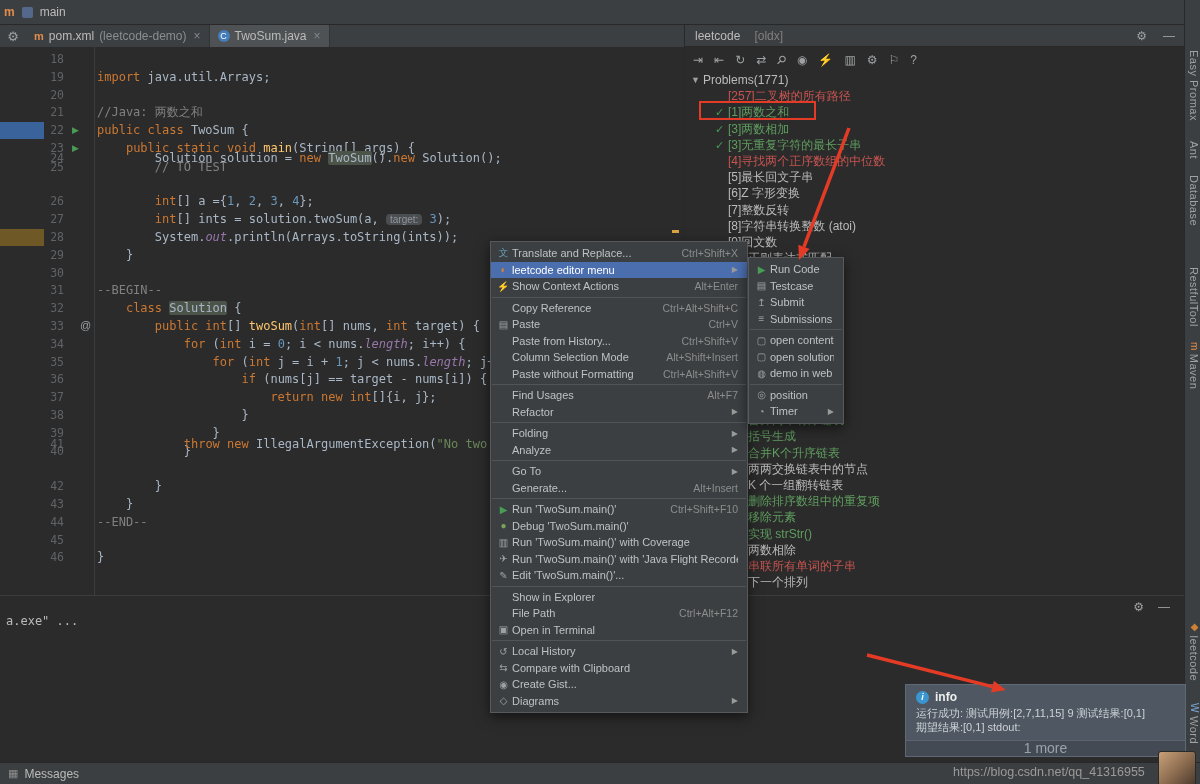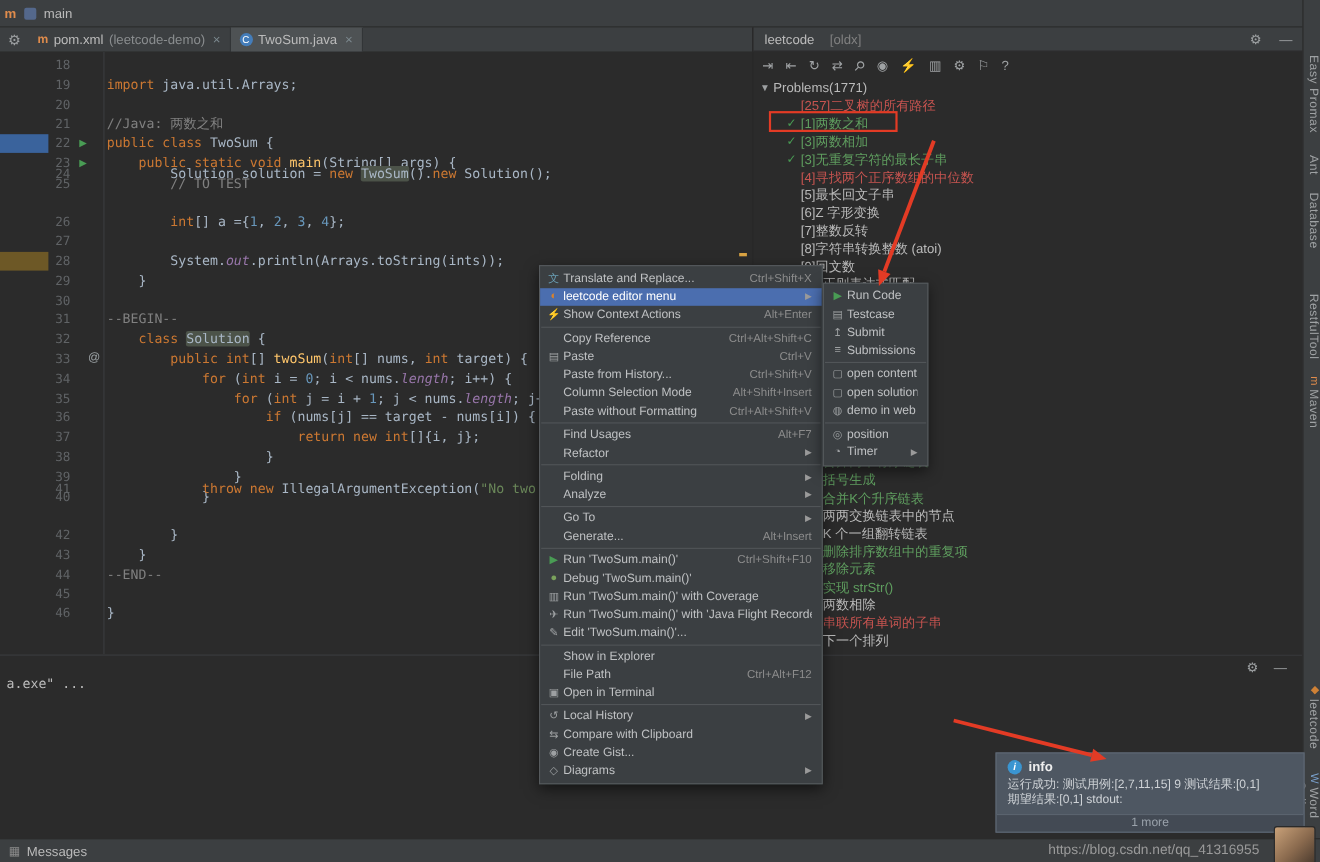--- a/index.html
+++ b/index.html
@@ -76,21 +76,21 @@
   .menu-sep{height:1px;background:#515558;margin:2px 1px;}
   
   .notif{position:absolute;left:905px;top:684px;width:281px;height:73px;background:#4e5762;
          border:1px solid #5f6975;z-index:60;box-sizing:border-box;}
   .notif-title-row{display:flex;align-items:center;gap:6px;padding:5px 10px 2px;}
   .notif-info-icon{width:13px;height:13px;border-radius:50%;background:#3a95d1;color:#fff;font-size:9px;
                    line-height:13px;text-align:center;font-weight:bold;font-style:italic;flex:none;}
   .notif-title{color:#eeeeee;font-weight:bold;font-size:12px;}
   .notif-line{padding:0 10px;color:#ced2d6;font-size:11px;line-height:14px;white-space:nowrap;overflow:hidden;}
   .notif-more{position:absolute;bottom:0;left:0;right:0;height:15px;line-height:15px;text-align:center;
-              color:#9aa2ab;background:rgba(0,0,0,.14);border-top:1px solid #5a636e;font-size:11px;}
+              color:#9aa2ab;background:rgba(0,0,0,.14);border-top:1px solid #5a636e;font-size:14px;}
   
   #annot{position:absolute;left:0;top:0;z-index:100;pointer-events:none;}
 </style>
 </head>
 <body>
 
 <div id="app">
 
   <div class="navbar">
     <span class="nav-m">m</span>
@@ -149,20 +149,21 @@
         <div class="code-line" style="top: 112px;">
           <span class="lineno">25</span>
           <span class="code"><span class="tk-cm">        // TO TEST</span></span>
         </div>
         <div class="code-line" style="top: 146.4px;">
           <span class="lineno">26</span>
           <span class="code"><span class="tk-pl">        </span><span class="tk-kw">int</span><span class="tk-pl">[] a ={</span><span class="tk-nu">1</span><span class="tk-pl">, </span><span class="tk-nu">2</span><span class="tk-pl">, </span><span class="tk-nu">3</span><span class="tk-pl">, </span><span class="tk-nu">4</span><span class="tk-pl">};</span></span>
         </div>
         <div class="code-line" style="top: 164.2px;">
           <span class="lineno">27</span>
+          <span class="code"><span class="tk-pl">        </span><span class="tk-kw">int</span><span class="tk-pl">[] ints = solution.twoSum(a, </span><span class="tk-hint">target:</span><span class="tk-pl"> </span><span class="tk-nu">3</span><span class="tk-pl">);</span></span>
         </div>
         <div class="code-line" style="top: 182px;">
           <span class="lineno">28</span>
           <span class="code"><span class="tk-pl">        System.</span><span class="tk-fd">out</span><span class="tk-pl">.println(Arrays.toString(ints));</span></span>
         </div>
         <div class="code-line" style="top: 199.8px;">
           <span class="lineno">29</span>
           <span class="code"><span class="tk-pl">    }</span></span>
         </div>
         <div class="code-line" style="top: 217.6px;">

